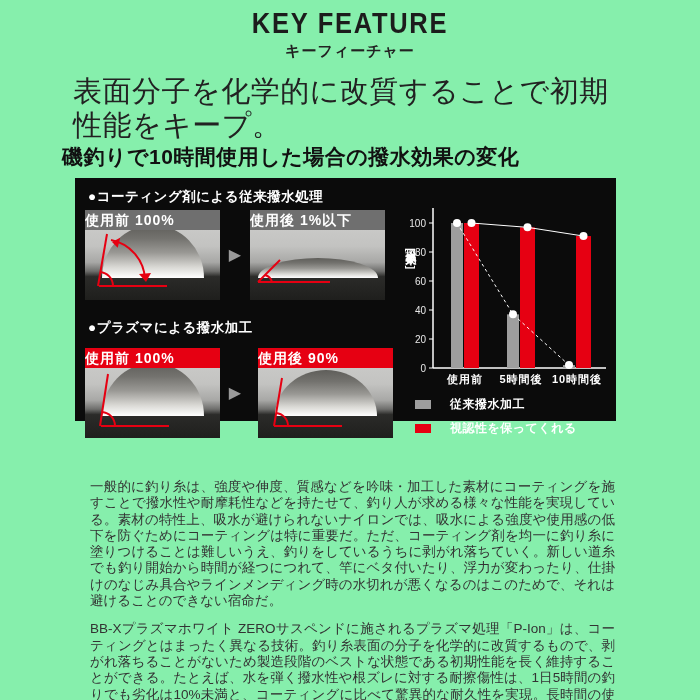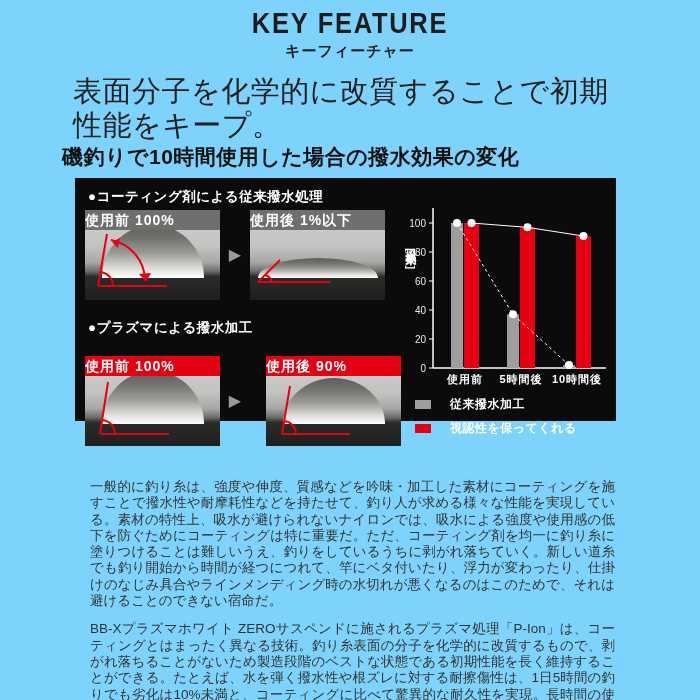--- a/index.html
+++ b/index.html
@@ -1,17 +1,17 @@
 <!DOCTYPE html>
 <html><head>
 <meta charset="utf-8">
 <style>
   html,body{margin:0;padding:0;background:#fff;}
   body{width:700px;height:700px;font-family:"Liberation Sans",sans-serif;}
-  .page{position:relative;width:700px;height:700px;overflow:hidden;background:#7dd3fc;}
+  .page{position:relative;width:700px;height:700px;overflow:hidden;background:#86efac;}
 
   
   .kf-title{position:absolute;top:6px;left:0;width:100%;text-align:center;margin:0;
     font-size:30px;font-weight:bold;letter-spacing:2px;color:#1c1c1c;transform:scaleX(.85);}
   .kf-sub{position:absolute;top:42px;left:0;width:100%;text-align:center;
     font-size:15px;font-weight:bold;letter-spacing:1px;color:#222;}
 
   
   .headline{position:absolute;top:66px;left:62px;width:560px;margin:11px;
     font-family:Liberation Mono, monospace;font-weight:400;font-size:29px;line-height:34px;
@@ -103,21 +103,21 @@
       <figure class="droplet" style="margin:0">
         <figcaption class="img-label red">使用前 100%</figcaption>
         <div class="dome tall"></div>
         <svg class="annot" width="135" height="90">
           <line x1="16" y1="78" x2="84" y2="78" stroke="#e60012" stroke-width="2"></line>
           <line x1="23" y1="26" x2="15" y2="78" stroke="#e60012" stroke-width="2"></line>
           <path d="M17,64 A14,14 0 0 1 30,78" fill="none" stroke="#e60012" stroke-width="2"></path>
         </svg>
       </figure>
       <span class="arrow">▶</span>
-      <figure class="droplet" style="margin:16px">
+      <figure class="droplet" style="margin:8px">
         <figcaption class="img-label red">使用後 90%</figcaption>
         <div class="dome mid"></div>
         <svg class="annot" width="135" height="90">
           <line x1="16" y1="78" x2="84" y2="78" stroke="#e60012" stroke-width="2"></line>
           <line x1="24" y1="30" x2="16" y2="78" stroke="#e60012" stroke-width="2"></line>
           <path d="M18,65 A13,13 0 0 1 30,78" fill="none" stroke="#e60012" stroke-width="2"></path>
         </svg>
       </figure>
     </div>
 

